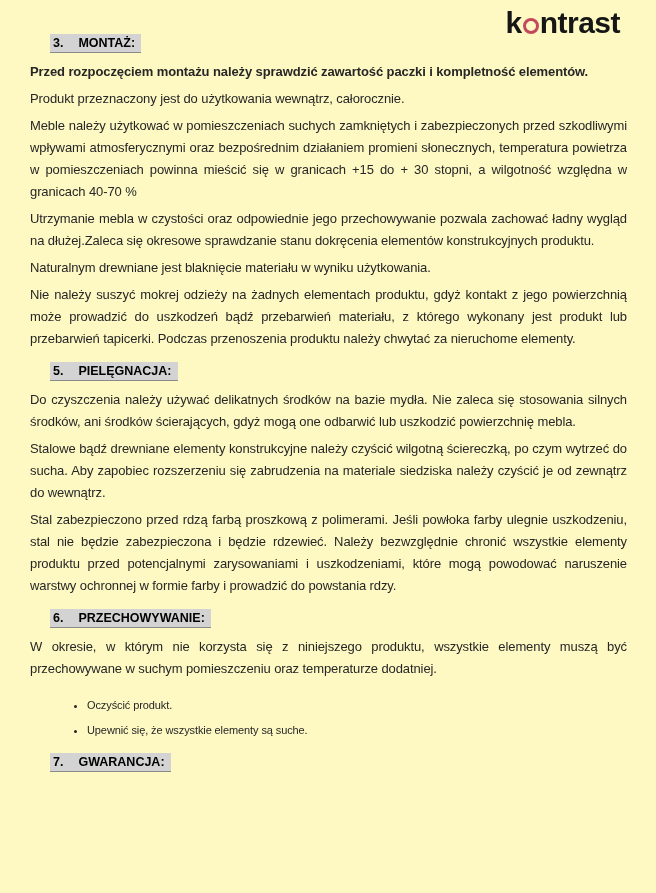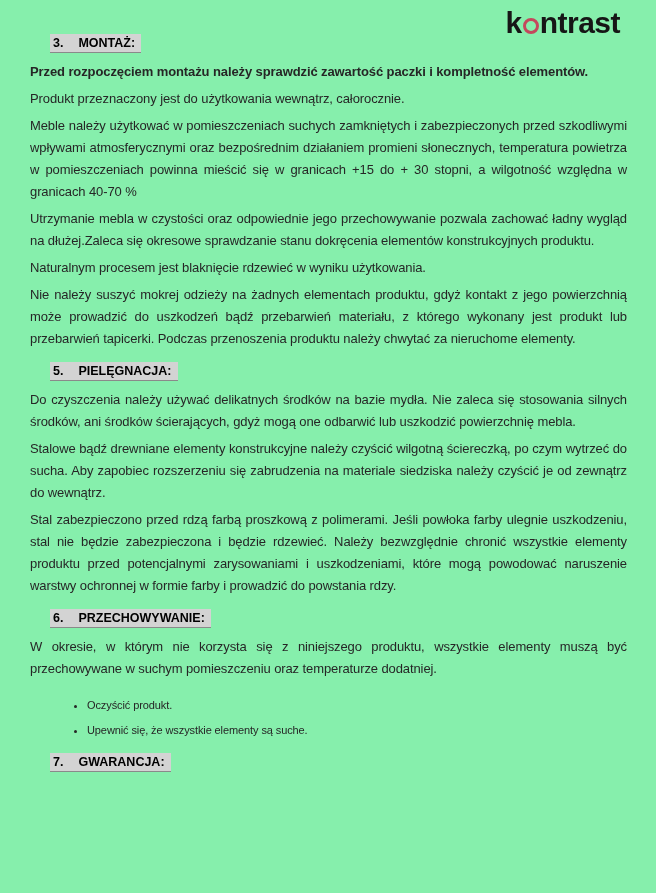--- a/index.html
+++ b/index.html
@@ -1,21 +1,21 @@
 <!DOCTYPE html>
 <html><head>
 <meta charset="utf-8">
 <style>
   html,body { margin:0; padding:0; background:#ffffff; }
   .page {
     position:relative;
     width:656px; height:893px;
     box-sizing:border-box;
     padding:34px 17px 0 30px;
-    background:#86efac;
+    background:#fef9c3;
     overflow:hidden;
     font-family:"Liberation Sans", sans-serif;
     color:#262626;
   }
   
   .logo {
     position:absolute; top:6px; right:36px;
     font-size:30px; font-weight:800; color:#161616;
     letter-spacing:-0.5px; white-space:nowrap;
   }
@@ -79,21 +79,21 @@
         <span class="h-num">3.</span><span class="h-title">MONTAŻ:</span>
       </span>
     </h2>
     <p class="para bold">Przed rozpoczęciem montażu należy sprawdzić zawartość paczki i kompletność elementów.</p>
   </section>
 
   <section class="sec">
     <p class="para">Produkt przeznaczony jest do użytkowania wewnątrz, całorocznie.</p>
     <p class="para">Meble należy użytkować w pomieszczeniach suchych zamkniętych i zabezpieczonych przed szkodliwymi wpływami atmosferycznymi oraz bezpośrednim działaniem promieni słonecznych, temperatura powietrza w pomieszczeniach powinna mieścić się w granicach +15 do + 30 stopni, a wilgotność względna w granicach 40-70 %</p>
     <p class="para">Utrzymanie mebla w czystości oraz odpowiednie jego przechowywanie pozwala zachować ładny wygląd na dłużej.Zaleca się okresowe sprawdzanie stanu dokręcenia elementów konstrukcyjnych produktu.</p>
-    <p class="para">Naturalnym procesem jest blaknięcie rdzewieć w wyniku użytkowania.</p>
+    <p class="para">Naturalnym drewniane jest blaknięcie materiału w wyniku użytkowania.</p>
     <p class="para">Nie należy suszyć mokrej odzieży na żadnych elementach produktu, gdyż kontakt z jego powierzchnią może prowadzić do uszkodzeń bądź przebarwień materiału, z którego wykonany jest produkt lub przebarwień tapicerki. Podczas przenoszenia produktu należy chwytać za nieruchome elementy.</p>
   </section>
 
   <section class="sec">
     <h2 class="heading">
       <span class="hl">
         <span class="h-num">5.</span><span class="h-title">PIELĘGNACJA:</span>
       </span>
     </h2>
     <p class="para">Do czyszczenia należy używać delikatnych środków na bazie mydła. Nie zaleca się stosowania silnych środków, ani środków ścierających, gdyż mogą one odbarwić lub uszkodzić powierzchnię mebla.</p>

